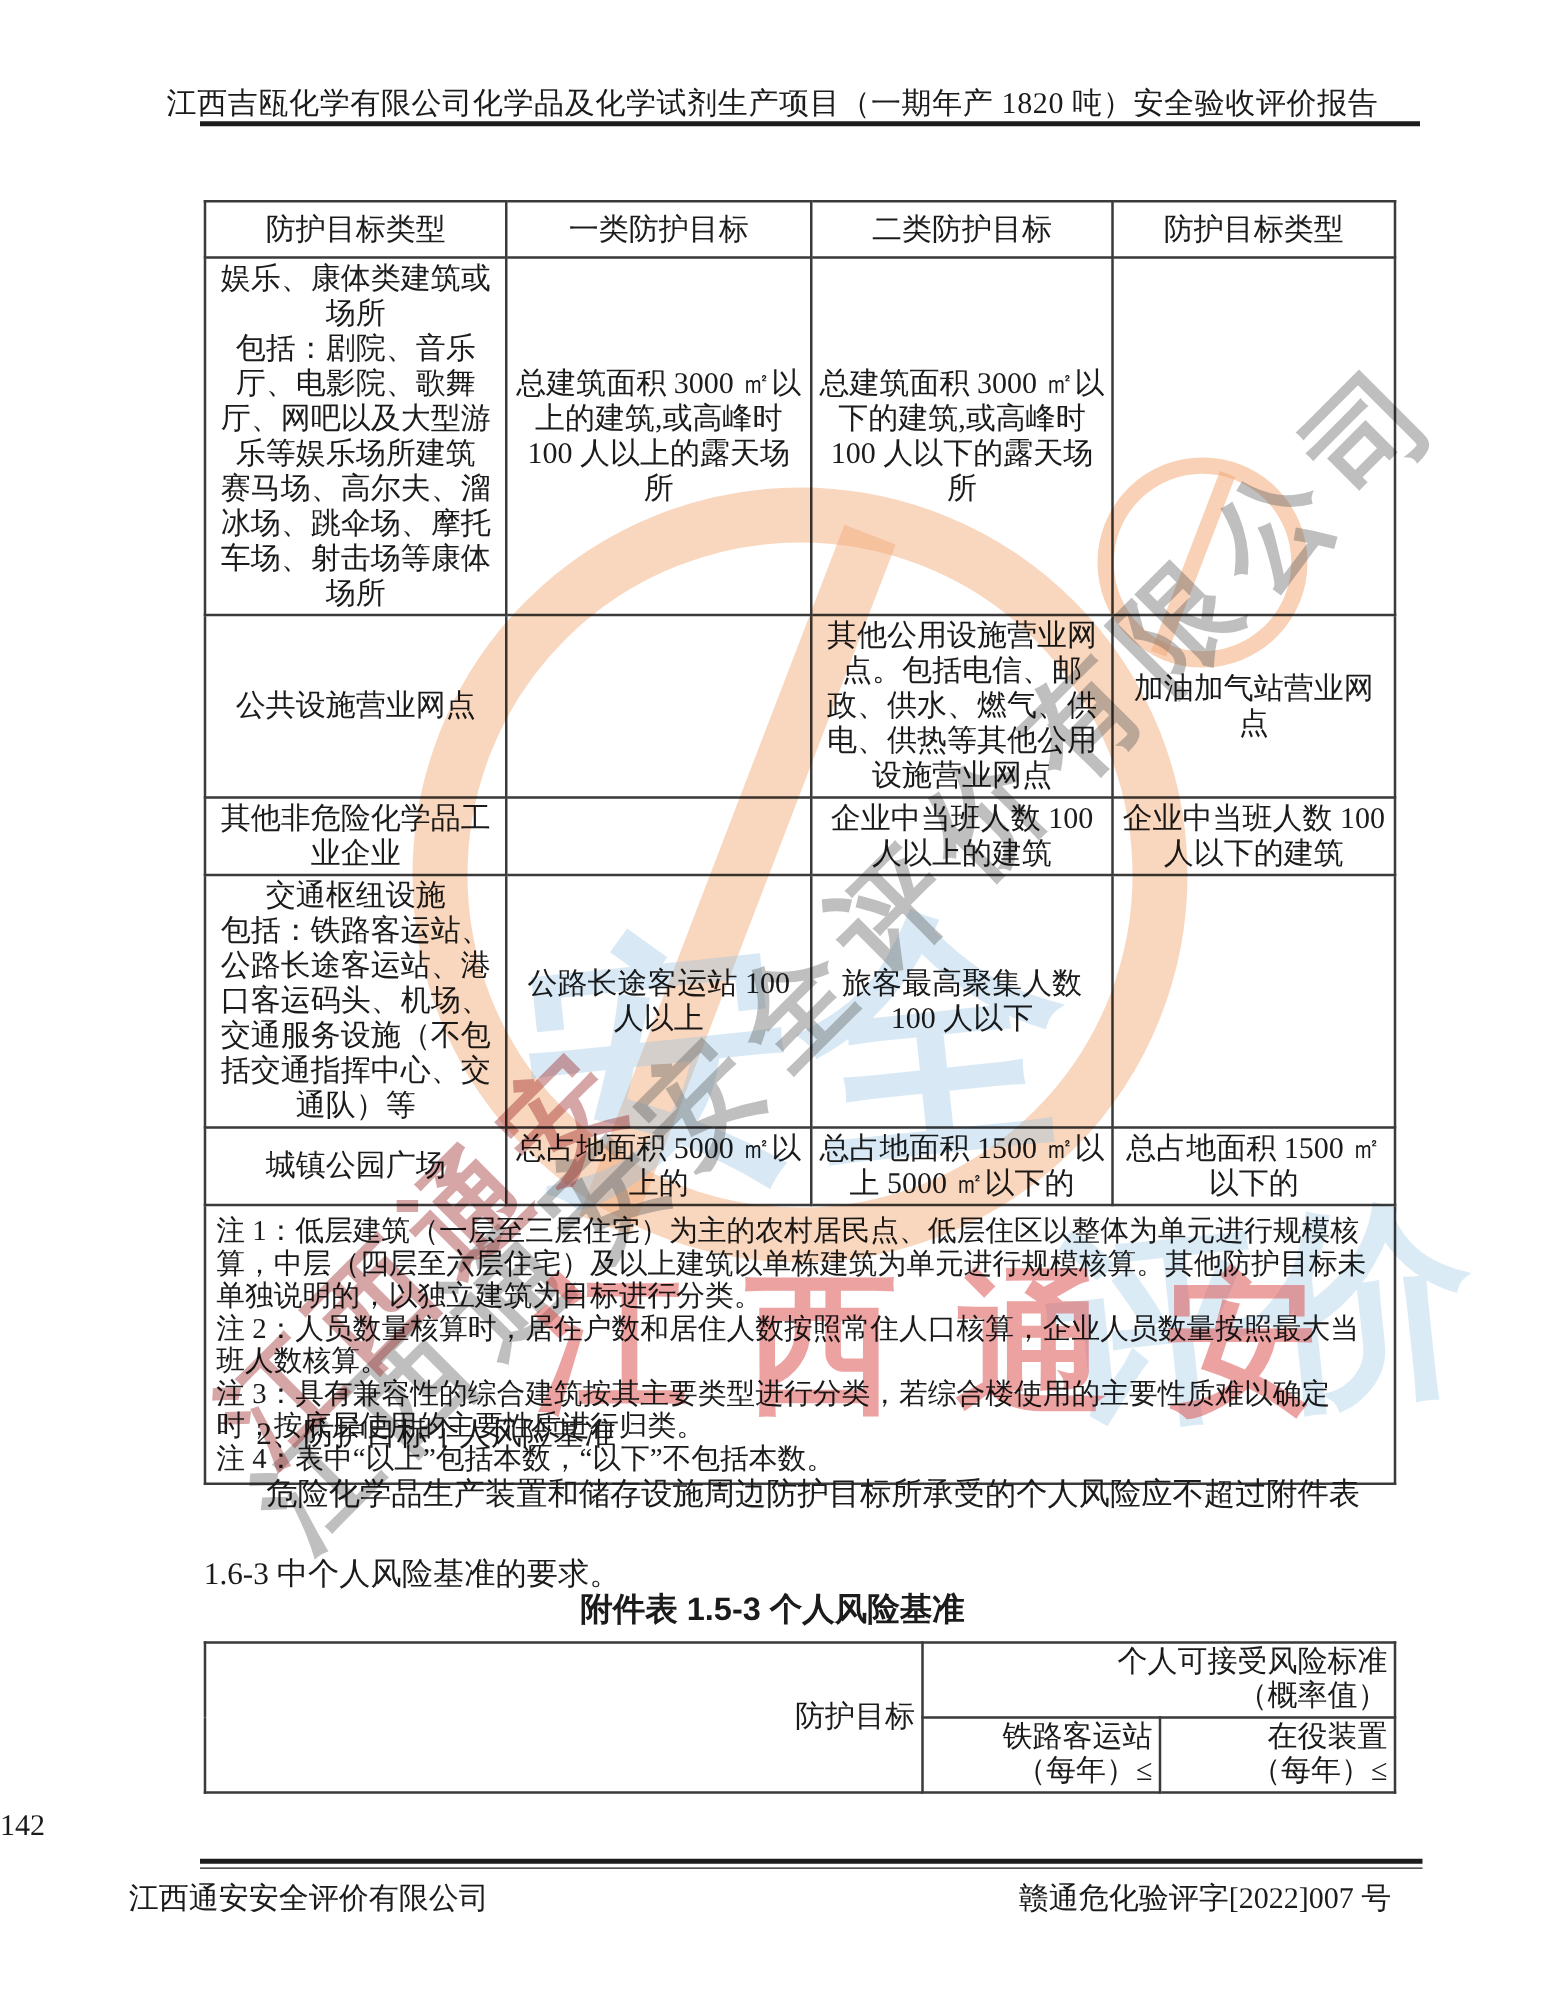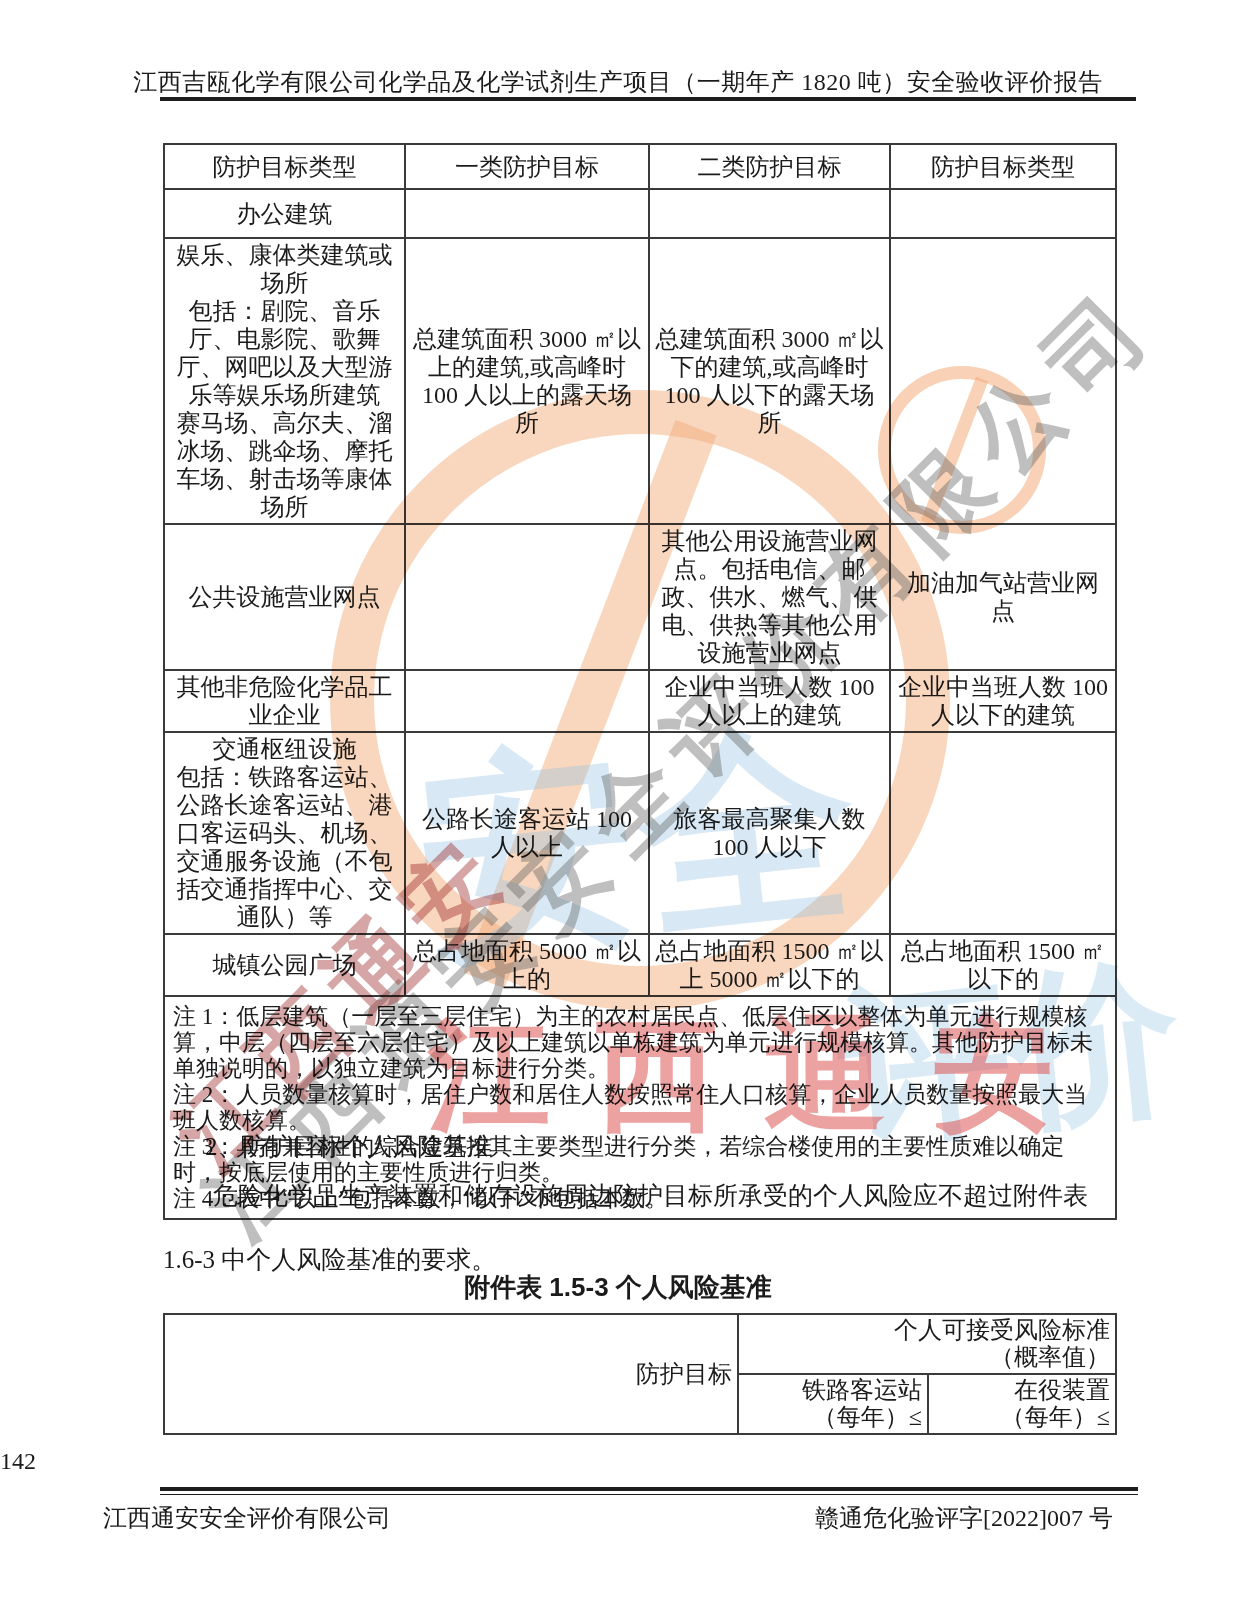--- a/index.html
+++ b/index.html
@@ -19,21 +19,21 @@
   .footer-rule{
     position:absolute;left:160px;top:1487px;width:978px;height:3px;
     border-top:4px solid #1d1d1d;border-bottom:1px solid #1d1d1d;box-sizing:content-box;
   }
   .footer{
     position:absolute;left:103px;top:1502px;width:1010px;
     display:flex;justify-content:space-between;font-size:24px;
   }
   
   table{border-collapse:collapse;table-layout:fixed;}
-  .t1{position:absolute;left:163px;top:143px;width:952px;}
+  .t1{position:absolute;left:163px;top:160px;width:952px;}
   .t1 td{
     border:2px solid #3a3a3a;font-size:24px;line-height:28px;
     text-align:center;vertical-align:middle;padding:2px 5px;
     white-space:pre-line;overflow:hidden;
   }
   .t1 td.notes-cell{
     text-align:left;font-size:23px;line-height:26px;padding:4px 8px;white-space:normal;
   }
   .notes-cell div{margin:0;}
   .t2{position:absolute;left:163px;top:1313px;width:952px;}
@@ -81,26 +81,20 @@
         <col style="width:244px">
         <col style="width:241px">
         <col style="width:226px">
     </colgroup>
     <tbody>
       <tr style="height:45px">
         <td>防护目标类型</td>
         <td>一类防护目标</td>
         <td>二类防护目标</td>
         <td>防护目标类型</td>
-      </tr>
-      <tr style="height:49px">
-        <td>办公建筑</td>
-        <td></td>
-        <td></td>
-        <td></td>
       </tr>
       <tr style="height:246px">
         <td>娱乐、康体类建筑或场所
 包括：剧院、音乐厅、电影院、歌舞厅、网吧以及大型游乐等娱乐场所建筑
 赛马场、高尔夫、溜冰场、跳伞场、摩托车场、射击场等康体场所</td>
         <td>总建筑面积 3000 ㎡以上的建筑,或高峰时 100 人以上的露天场所</td>
         <td>总建筑面积 3000 ㎡以下的建筑,或高峰时 100 人以下的露天场所</td>
         <td></td>
       </tr>
       <tr style="height:140px">

